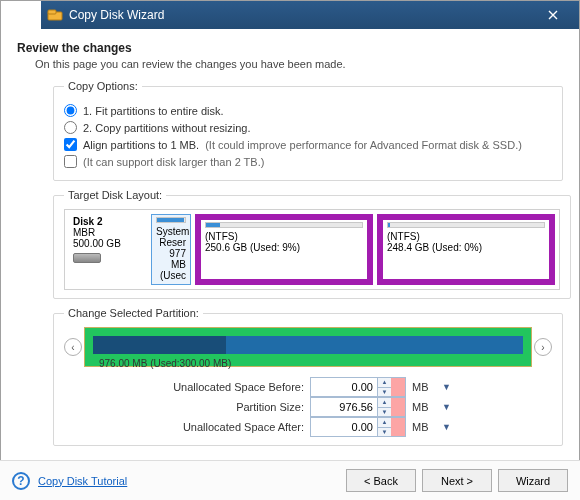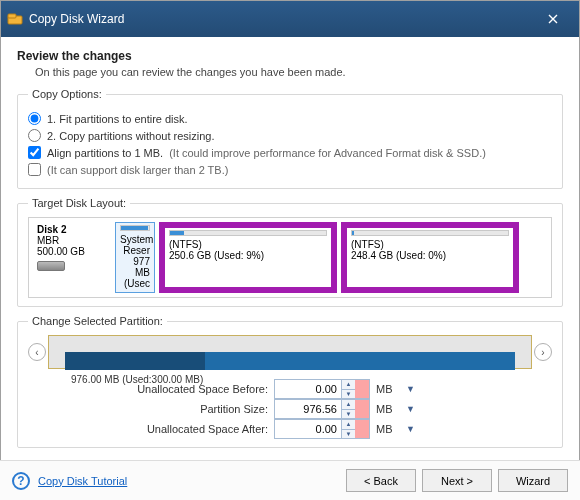--- a/index.html
+++ b/index.html
@@ -1,41 +1,41 @@
 <!DOCTYPE html>
 <html><head>
 <meta charset="utf-8">
 <style>
   * { box-sizing: border-box; margin: 0; padding: 0; }
   body { font-family: "Segoe UI", Tahoma, sans-serif; font-size: 11px; background: #fff; width: 580px; height: 500px; overflow: hidden; border: 1px solid #a0a0a0; }
-  .titlebar { background: linear-gradient(#2c5a8a, #234b74); height: 36px; display: flex; align-items: center; padding: 0 6px; color: #fff; }
+  .titlebar { background: linear-gradient(#2c5a8a, #234b74); height: 28px; display: flex; align-items: center; padding: 0 6px; color: #fff; margin-left: 40px; }
   .title-icon { width: 16px; height: 16px; margin-right: 6px; }
   .title-text { flex: 1; font-size: 12px; }
   .close-btn { width: 40px; height: 20px; display: flex; align-items: center; justify-content: center; cursor: pointer; }
   .close-btn svg { width: 10px; height: 10px; }
   .content { padding: 12px 16px 0 16px; height: 430px; overflow: hidden; }
   .review-heading { font-weight: bold; font-size: 12px; color: #222; }
   .review-sub { margin: 3px 0 10px 18px; color: #444; font-size: 11px; }
-  fieldset { border: 1px solid #d8d8d8; border-radius: 2px; padding: 8px 10px; margin-bottom: 8px; }
+  fieldset { border: 1px solid #d8d8d8; border-radius: 2px; padding: 8px 10px; margin-bottom: 8px; margin-left: 36px; }
   legend { padding: 0 4px; color: #333; font-size: 11px; }
   .opt-row { display: flex; align-items: center; margin: 4px 0; font-size: 11px; color: #333; gap: 6px; }
   .opt-row input { margin: 0; }
   .opt-hint { color: #666; }
   .tdl-row { display: flex; border: 1px solid #d0d0d0; padding: 4px; gap: 4px; align-items: stretch; }
   .disk-box { width: 78px; padding: 2px 4px; font-size: 10px; }
   .disk-box .dname { font-weight: bold; }
   .disk-icon { width: 28px; height: 10px; background: linear-gradient(#bbb,#888); border-radius: 2px; margin-top: 4px; border:1px solid #777; }
   .part-box { flex: 0 0 auto; border: 6px solid #a21caf; padding: 2px 4px 3px 4px; font-size: 10px; position: relative; }
   .part-box.sel { border: 1px solid #5aa0e0; background: #eaf3fc; }
   .pbar { height: 6px; background: #e8e8e8; margin-bottom: 3px; position: relative; border:1px solid #c8c8c8; }
   .pbar .fill { position: absolute; top:0; left:0; bottom:0; background: #3b8fd6; }
   .pbox-w0 { width: 40px; text-align: right; } .pbox-w1 { width: 178px; } .pbox-w2 { width: 178px; }
   .change-bar-wrap { display: flex; align-items: center; gap: 2px; }
   .navcircle { width: 18px; height: 18px; border: 1px solid #b0b0b0; border-radius: 50%; display:flex; align-items:center; justify-content:center; background:#fff; cursor:pointer; font-size:10px; color:#555; }
-  .selpart { flex:1; border: 1px solid #c8b060; background: #e5e5e5; height: 30px; padding: 16px; }
+  .selpart { flex:1; border: 1px solid #c8b060; background: #22c55e; height: 40px; padding: 8px; }
   .selpart-bar { height: 18px; background: #1f6ca8; position: relative; }
   .selpart-bar .dark { position:absolute; top:0; left:0; bottom:0; width: 31%; background: #184d78; }
   .selpart-label { font-size: 10px; padding: 4px 6px; color: #333; }
   .spin-grid { display:grid; grid-template-columns: 180px 96px 24px 36px; gap: 0 6px; align-items:center; margin: 10px 0 0 60px; }
   .spin-label { text-align: right; font-size: 11px; color: #333; }
   .spinbox { display:flex; border:1px solid #a7bcd4; height:20px; background:#fca5a5; }
   .spinbox input { border:none; width: 66px; padding: 0 4px; font-size:11px; outline:none; text-align:right; }
   .spin-btns { width: 14px; display:flex; flex-direction:column; border-left:1px solid #a7bcd4; }
   .spin-up, .spin-down { flex:1; display:flex; align-items:center; justify-content:center; font-size:6px; color:#406090; cursor:pointer; background:#f0f4f9; }
   .spin-up { border-bottom:1px solid #a7bcd4; }

